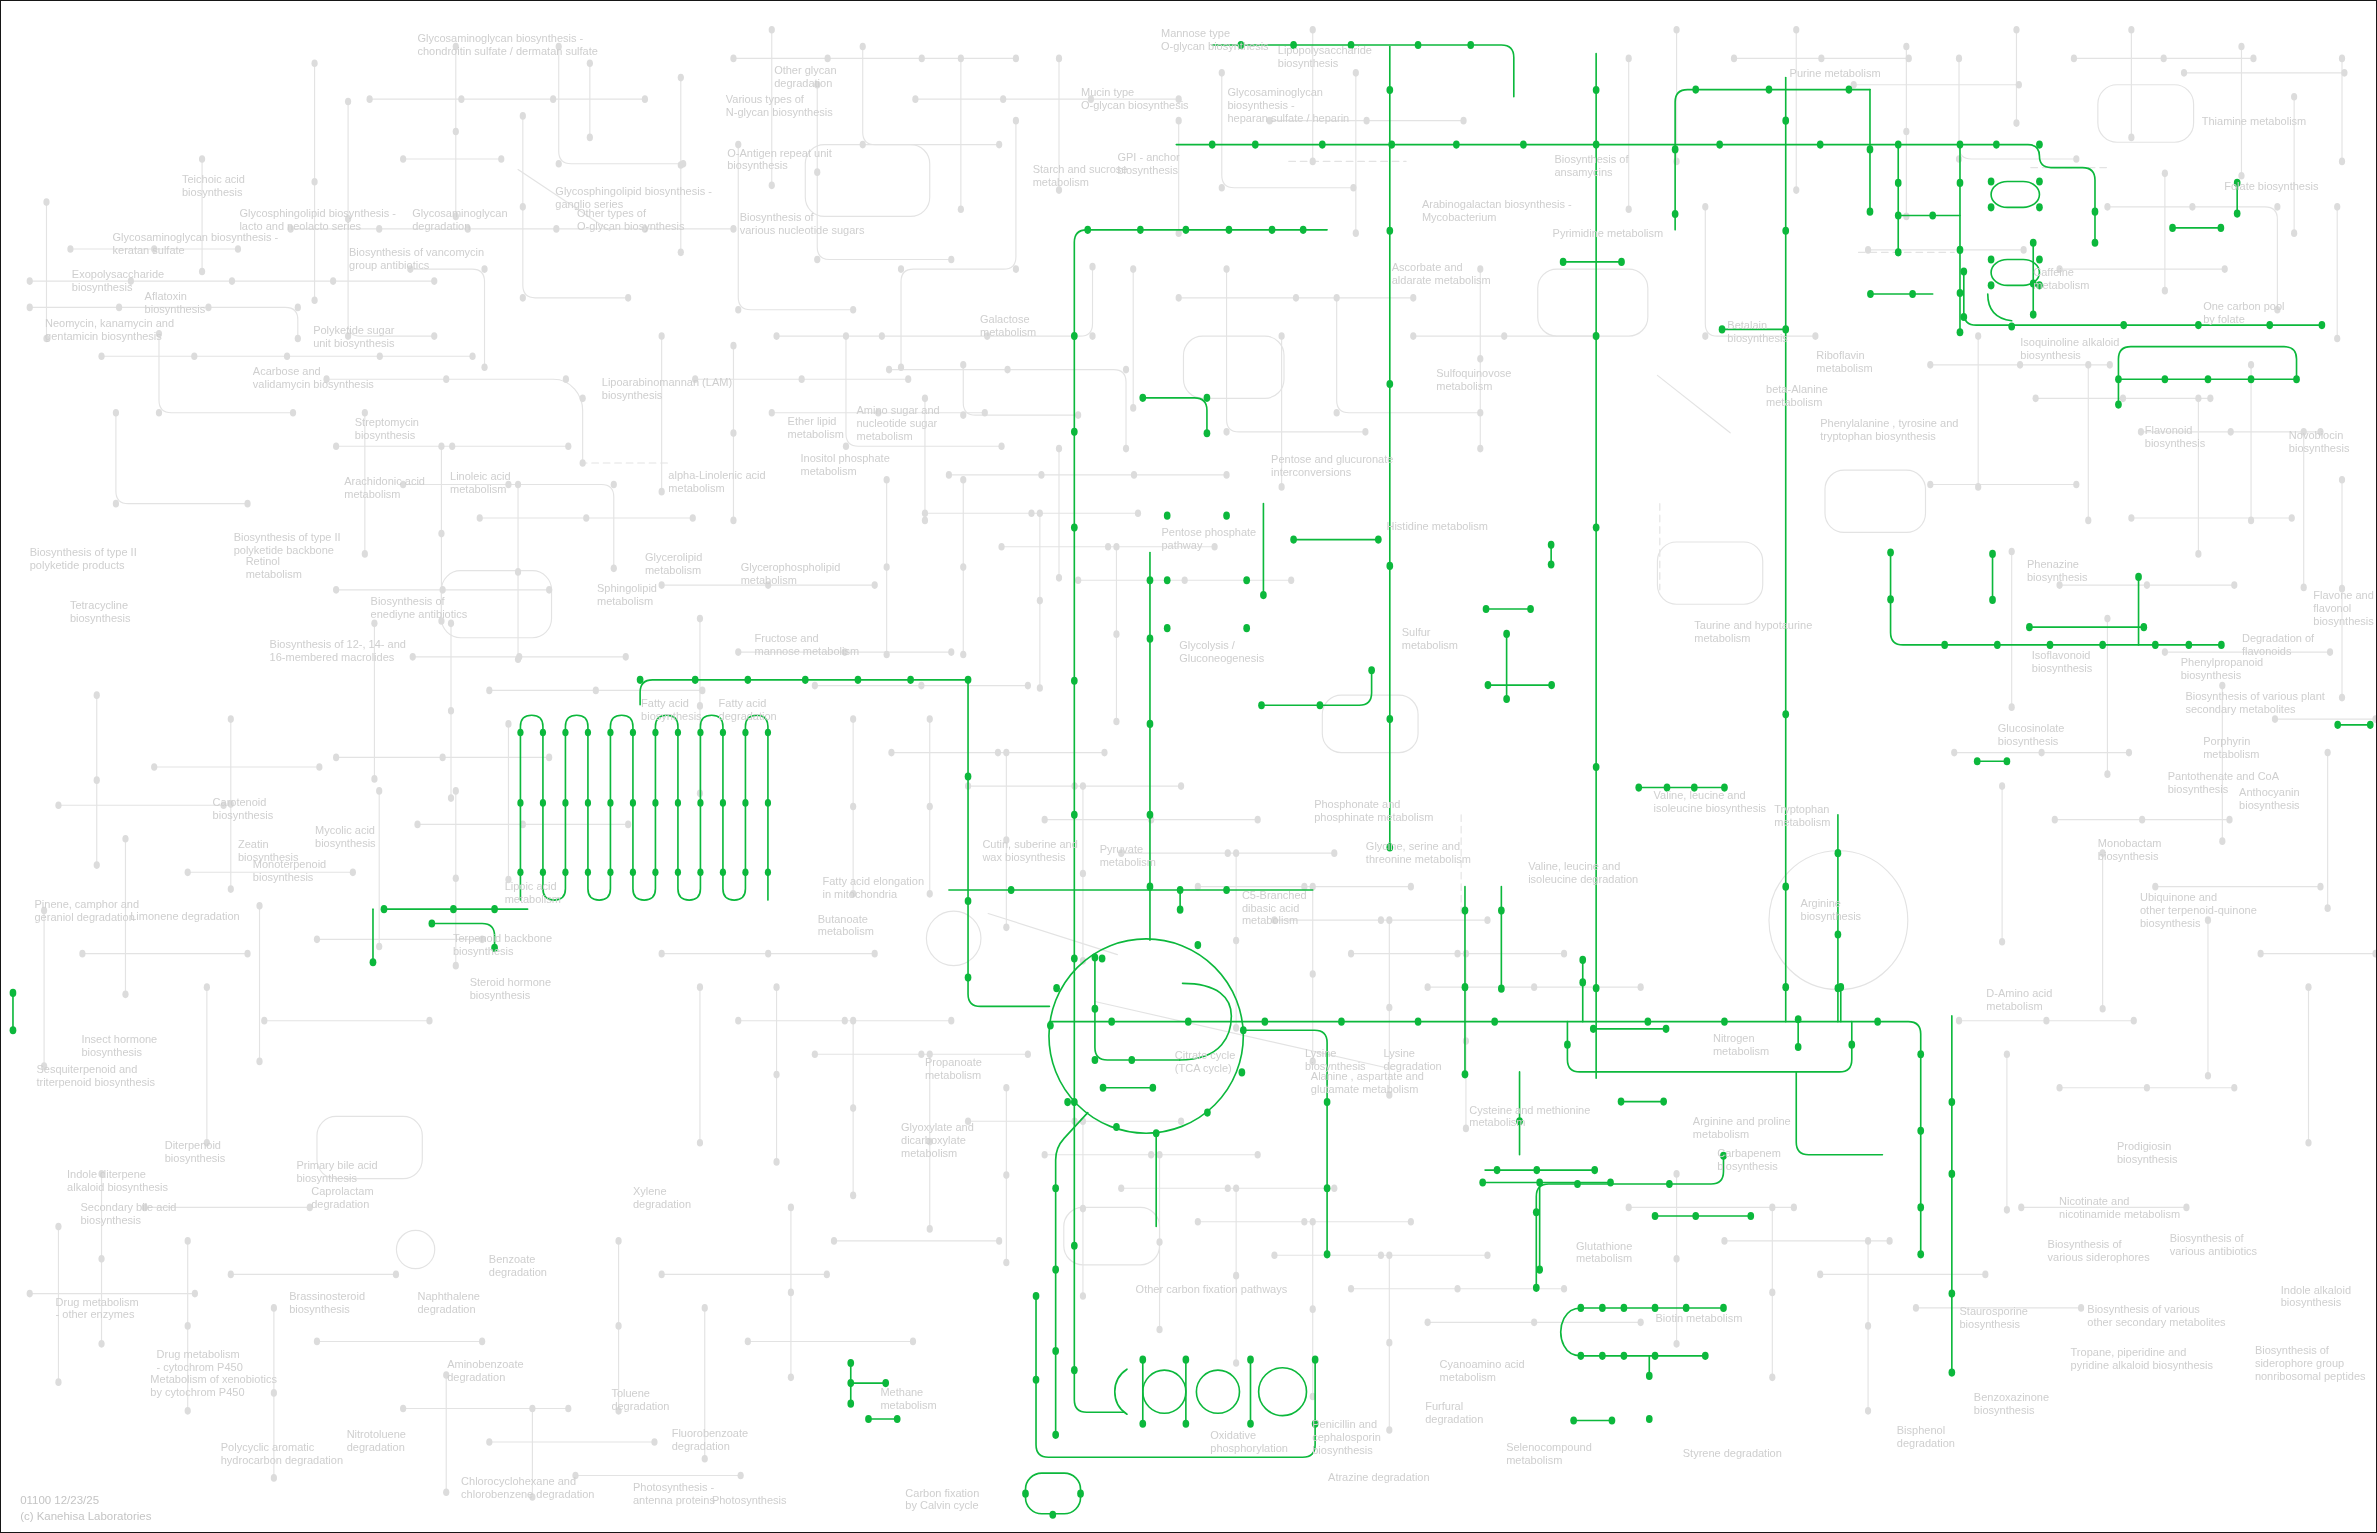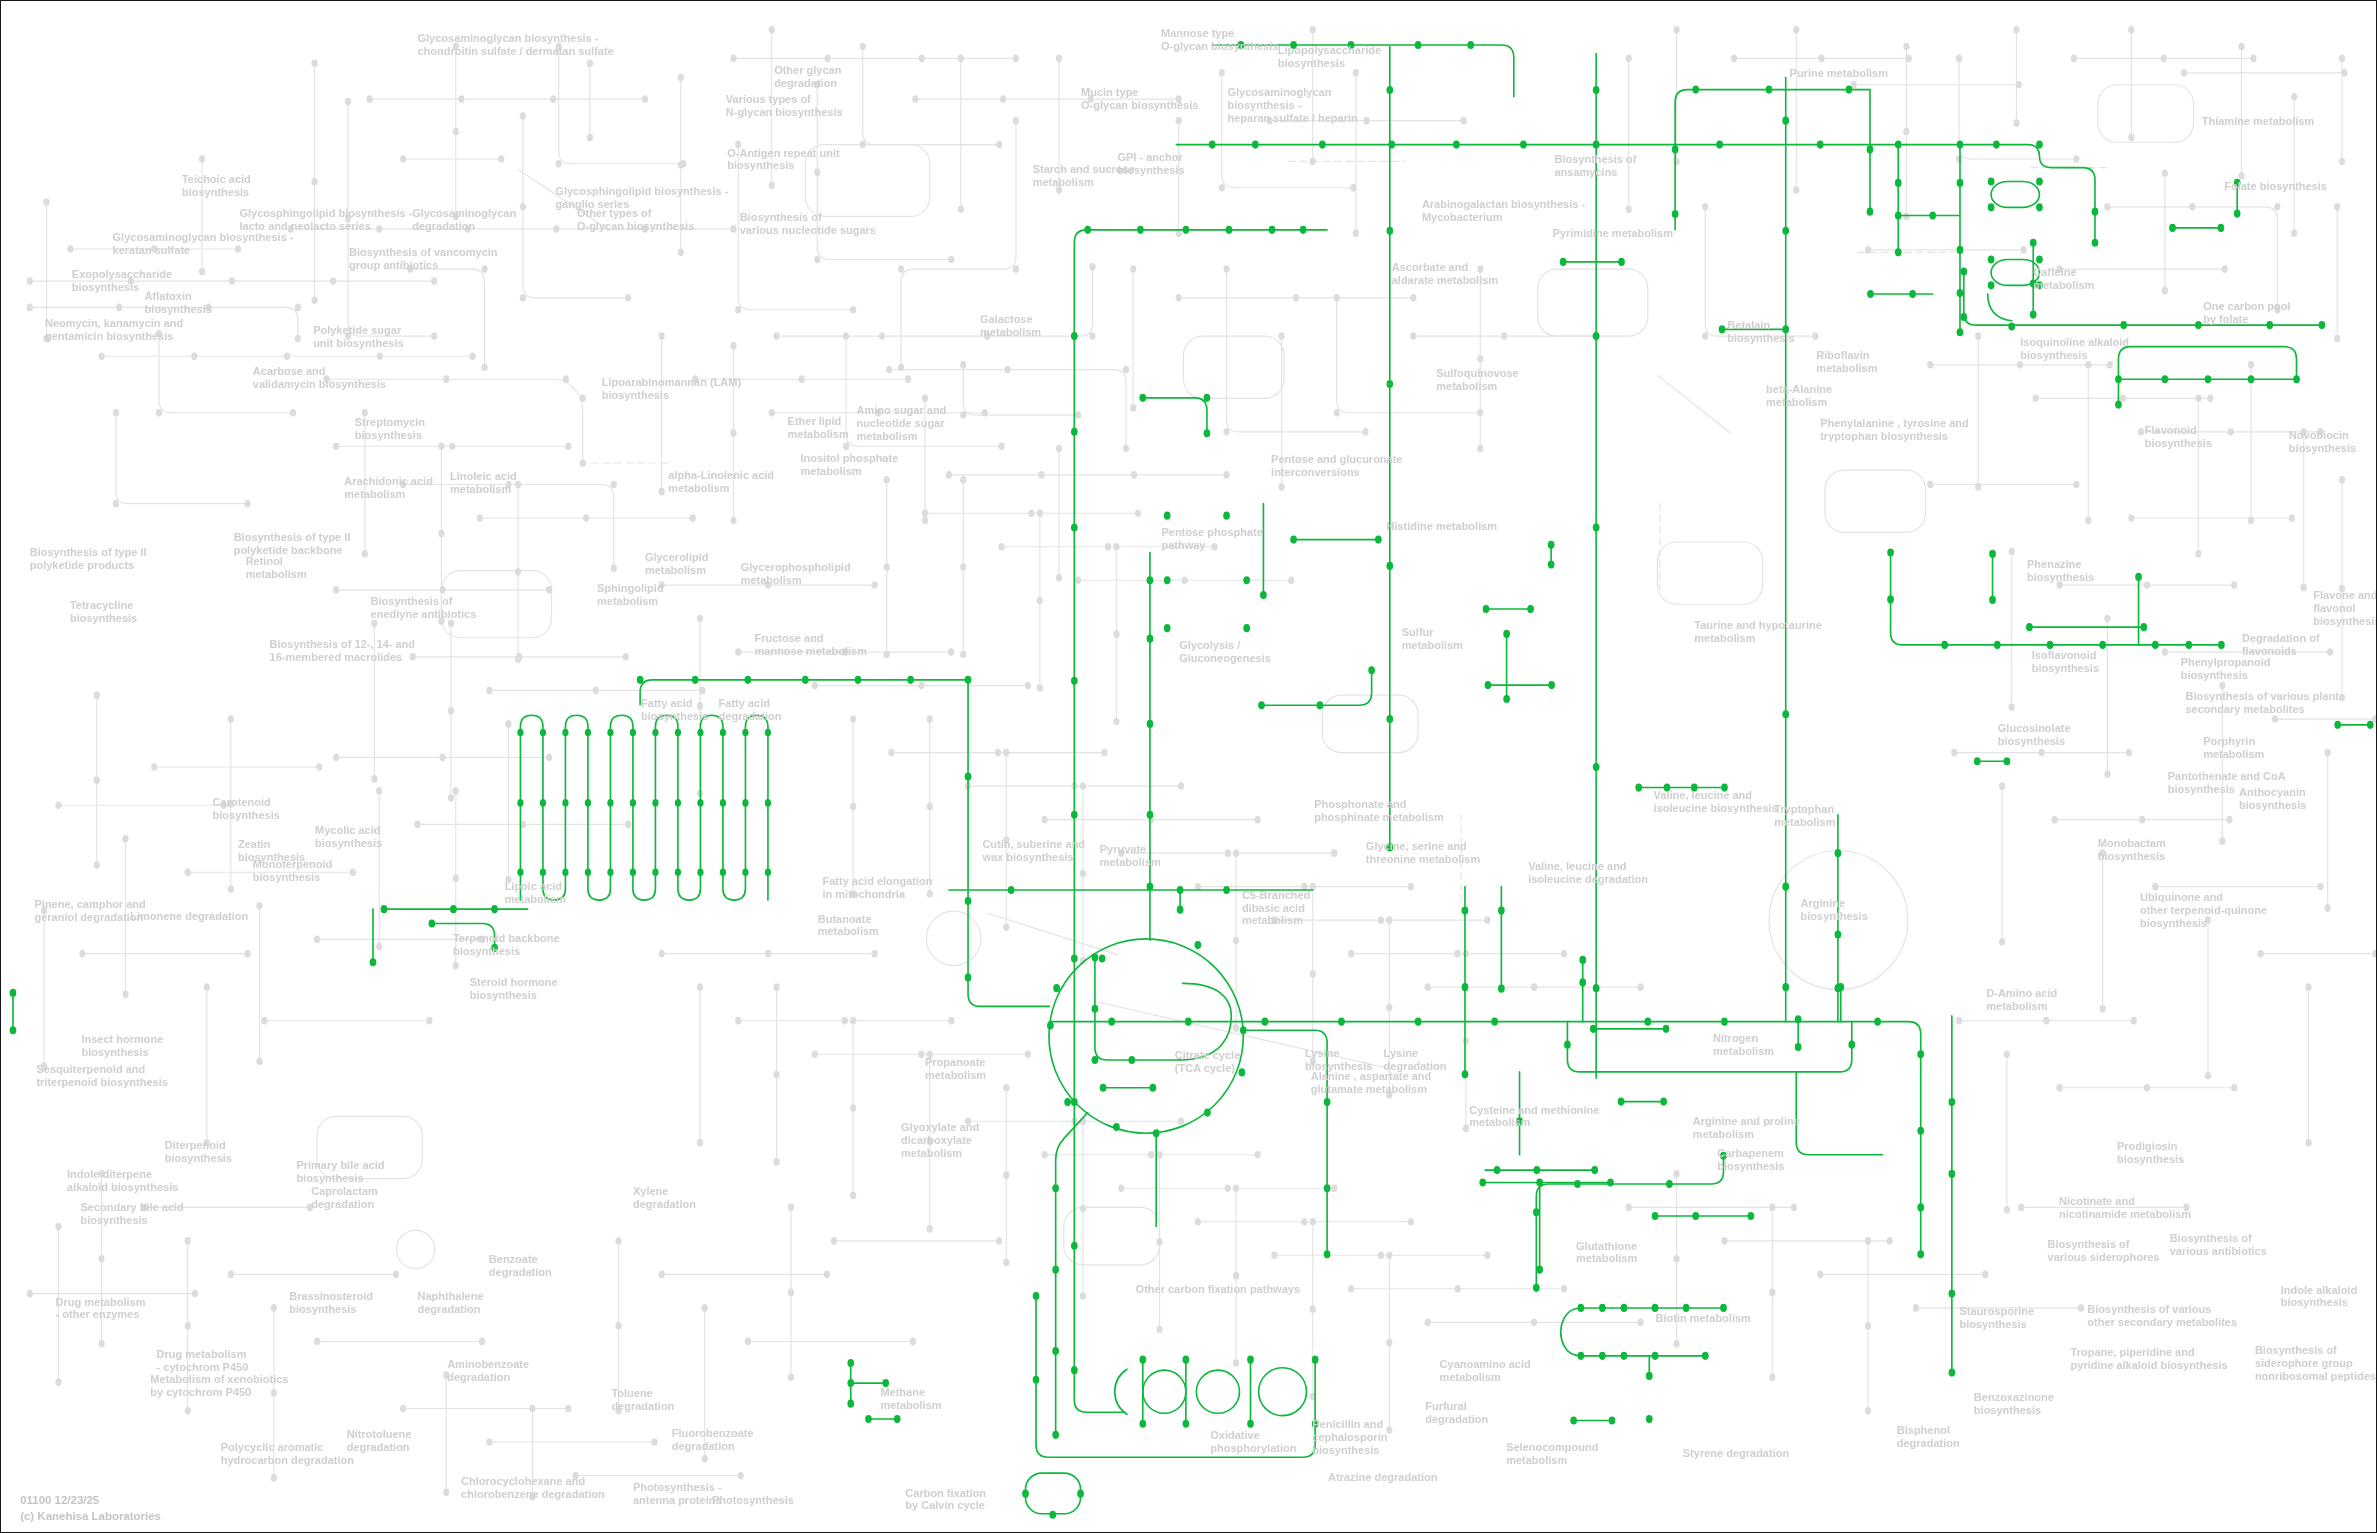--- a/index.html
+++ b/index.html
@@ -1,16 +1,16 @@
 <!DOCTYPE html>
 <html style="font-size:7.7px"><head>
 <meta charset="utf-8">
 <style>
   html,body{margin:0;padding:0;background:#ffffff;font-family:"Liberation Sans",sans-serif;}
-  .map-wrap{width:100%;font-weight:bold;}
+  .map-wrap{width:100%;}
   svg{display:block;width:100%;height:auto;background:#ffffff;border:1px solid #161616;box-sizing:border-box;}
   text{font-family:"Liberation Sans",sans-serif;}
 </style>
 </head>
 <body>
 
 <div class="map-wrap">
   <svg id="map" xmlns="http://www.w3.org/2000/svg" viewBox="0 0 4961 3199">
       <rect x="0" y="0" width="4961" height="3199" fill="#ffffff"></rect>
       <g fill="none" stroke="#e3e3e3" stroke-width="2.4" stroke-linecap="round" stroke-linejoin="round">

